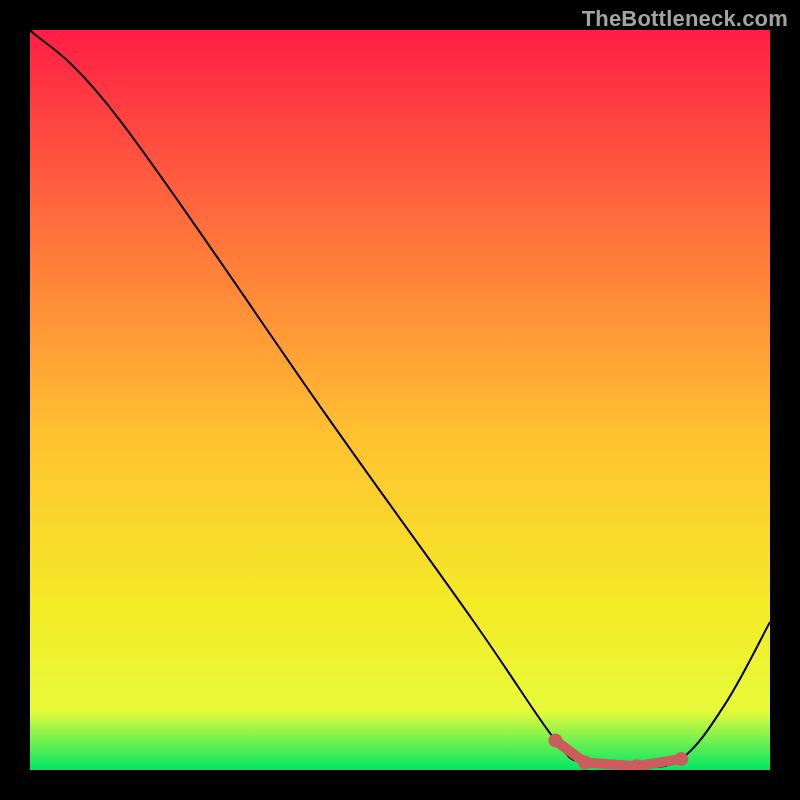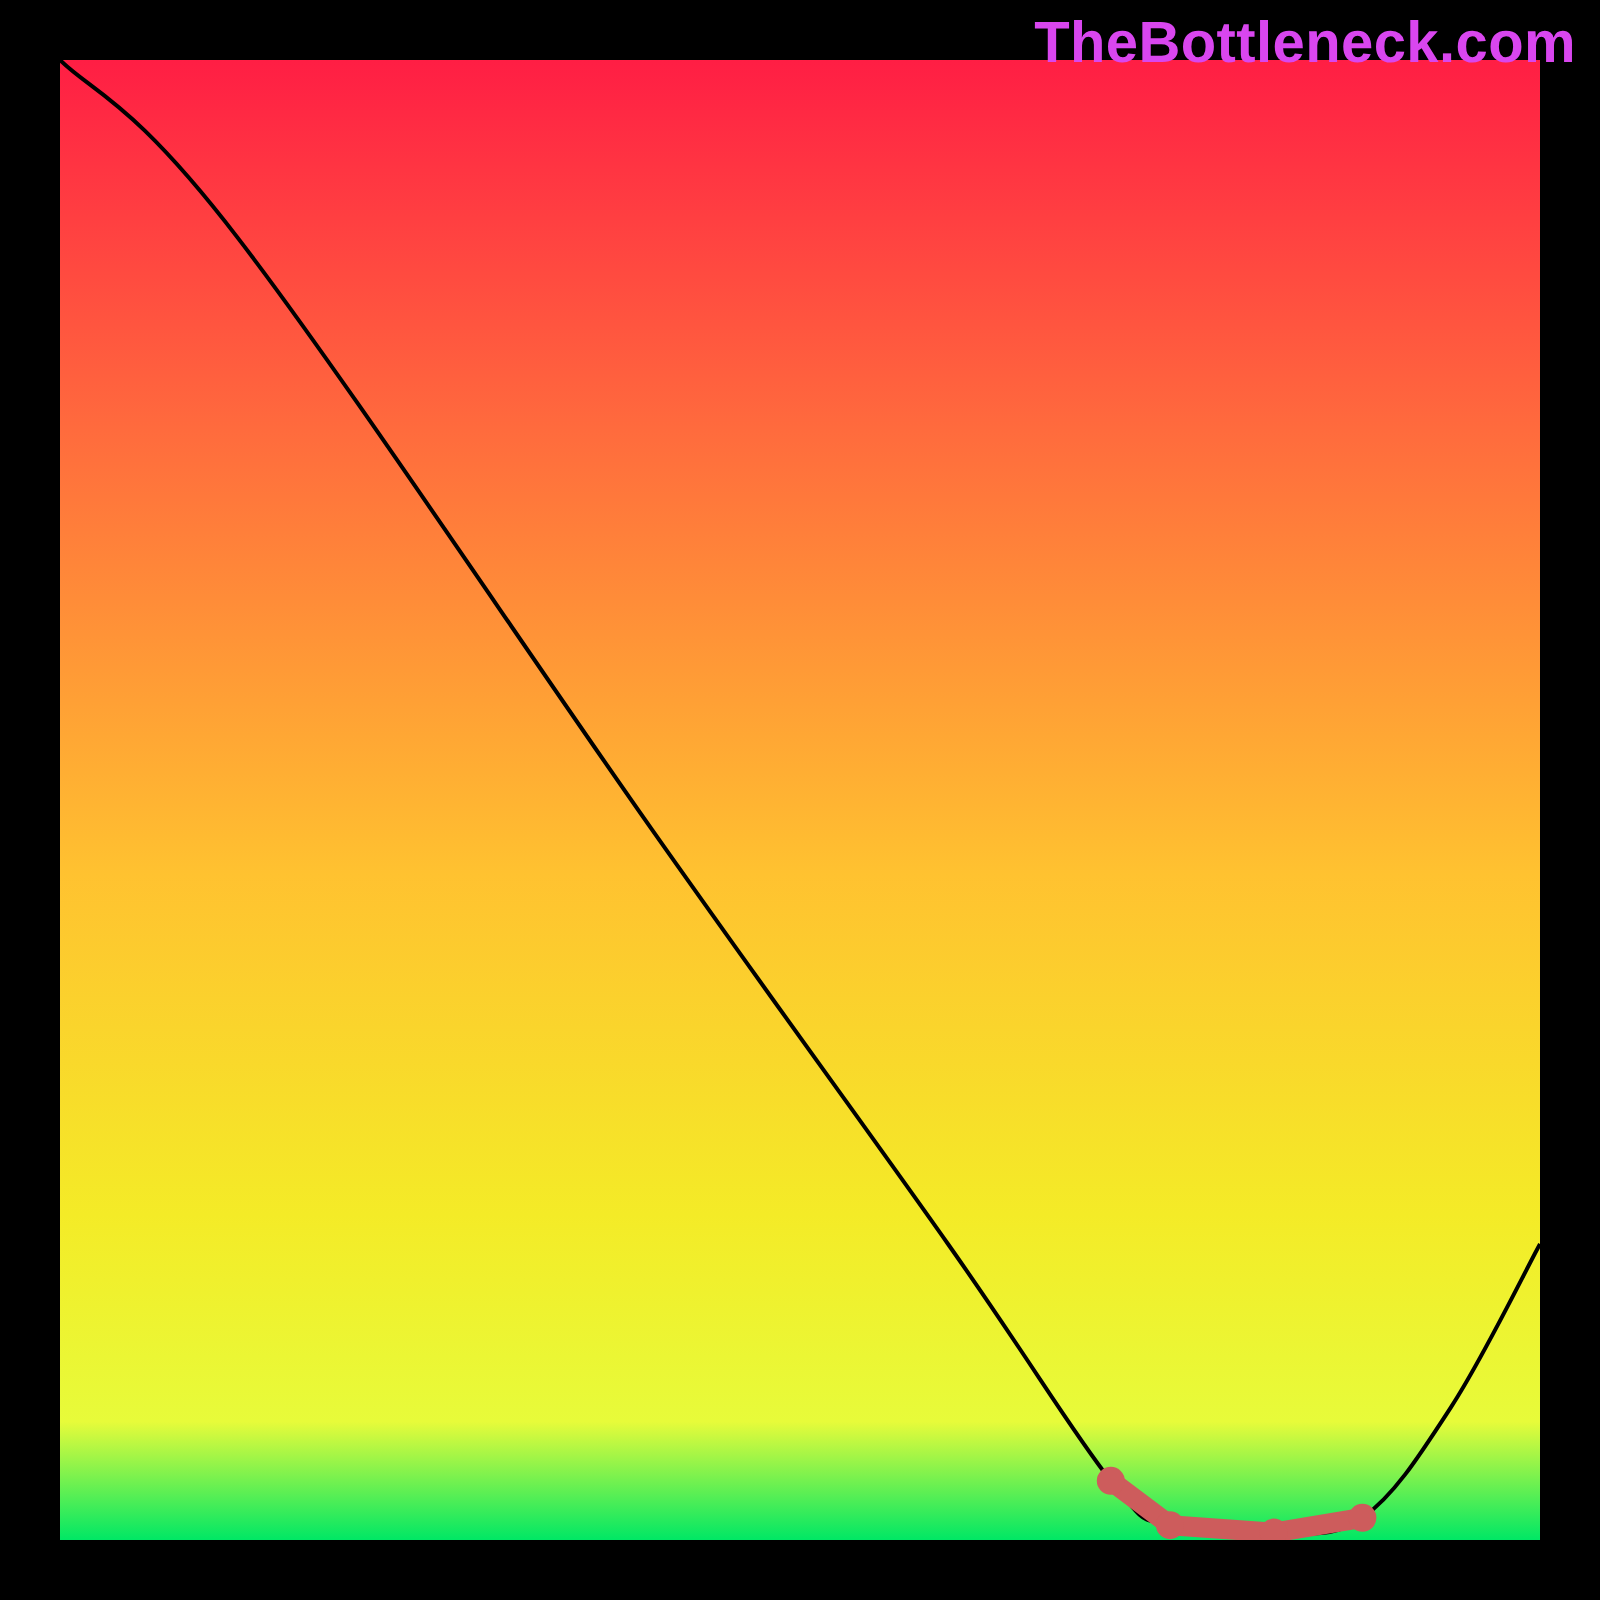--- a/index.html
+++ b/index.html
@@ -21,23 +21,23 @@
     left: 30px;
     top: 30px;
     width: 740px;
     height: 740px;
   }
   .watermark {
     position: absolute;
     top: 6px;
     right: 12px;
     font-family: Arial, Helvetica, sans-serif;
-    font-size: 29px;
+    font-size: 22px;
     font-weight: 600;
-    color: #d946ef;
+    color: #a3a3a3;
     letter-spacing: 0.2px;
     text-align: right;
     z-index: 5;
   }
   svg {
     display: block;
     width: 740px;
     height: 740px;
   }
 </style>

